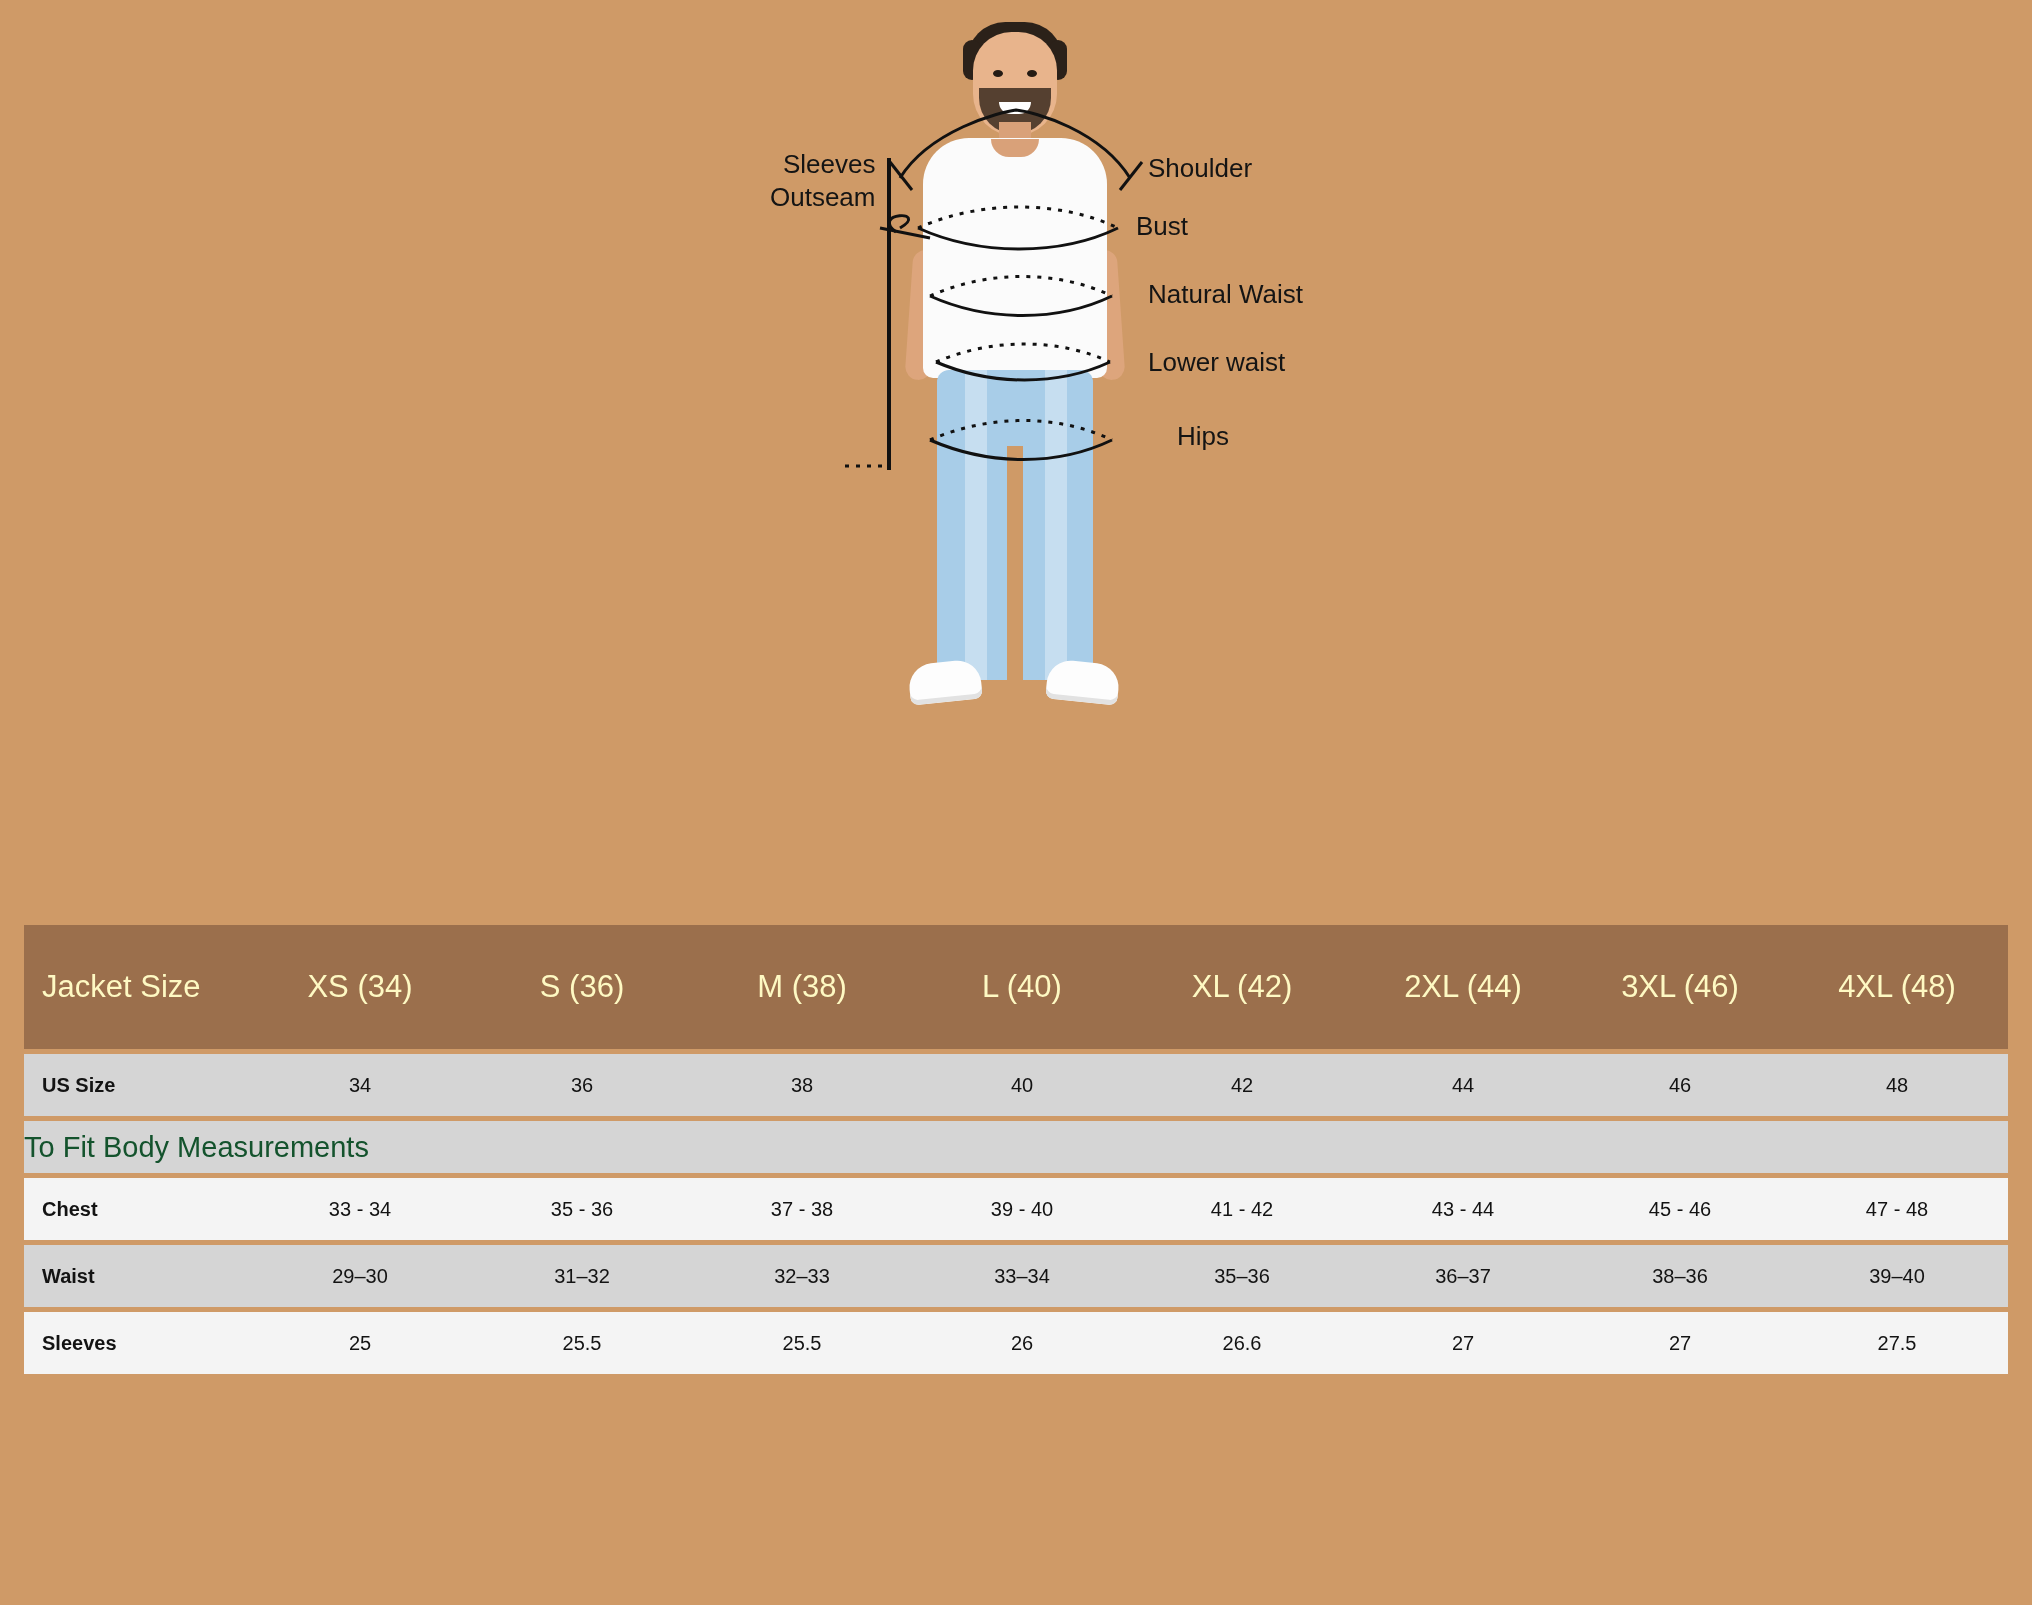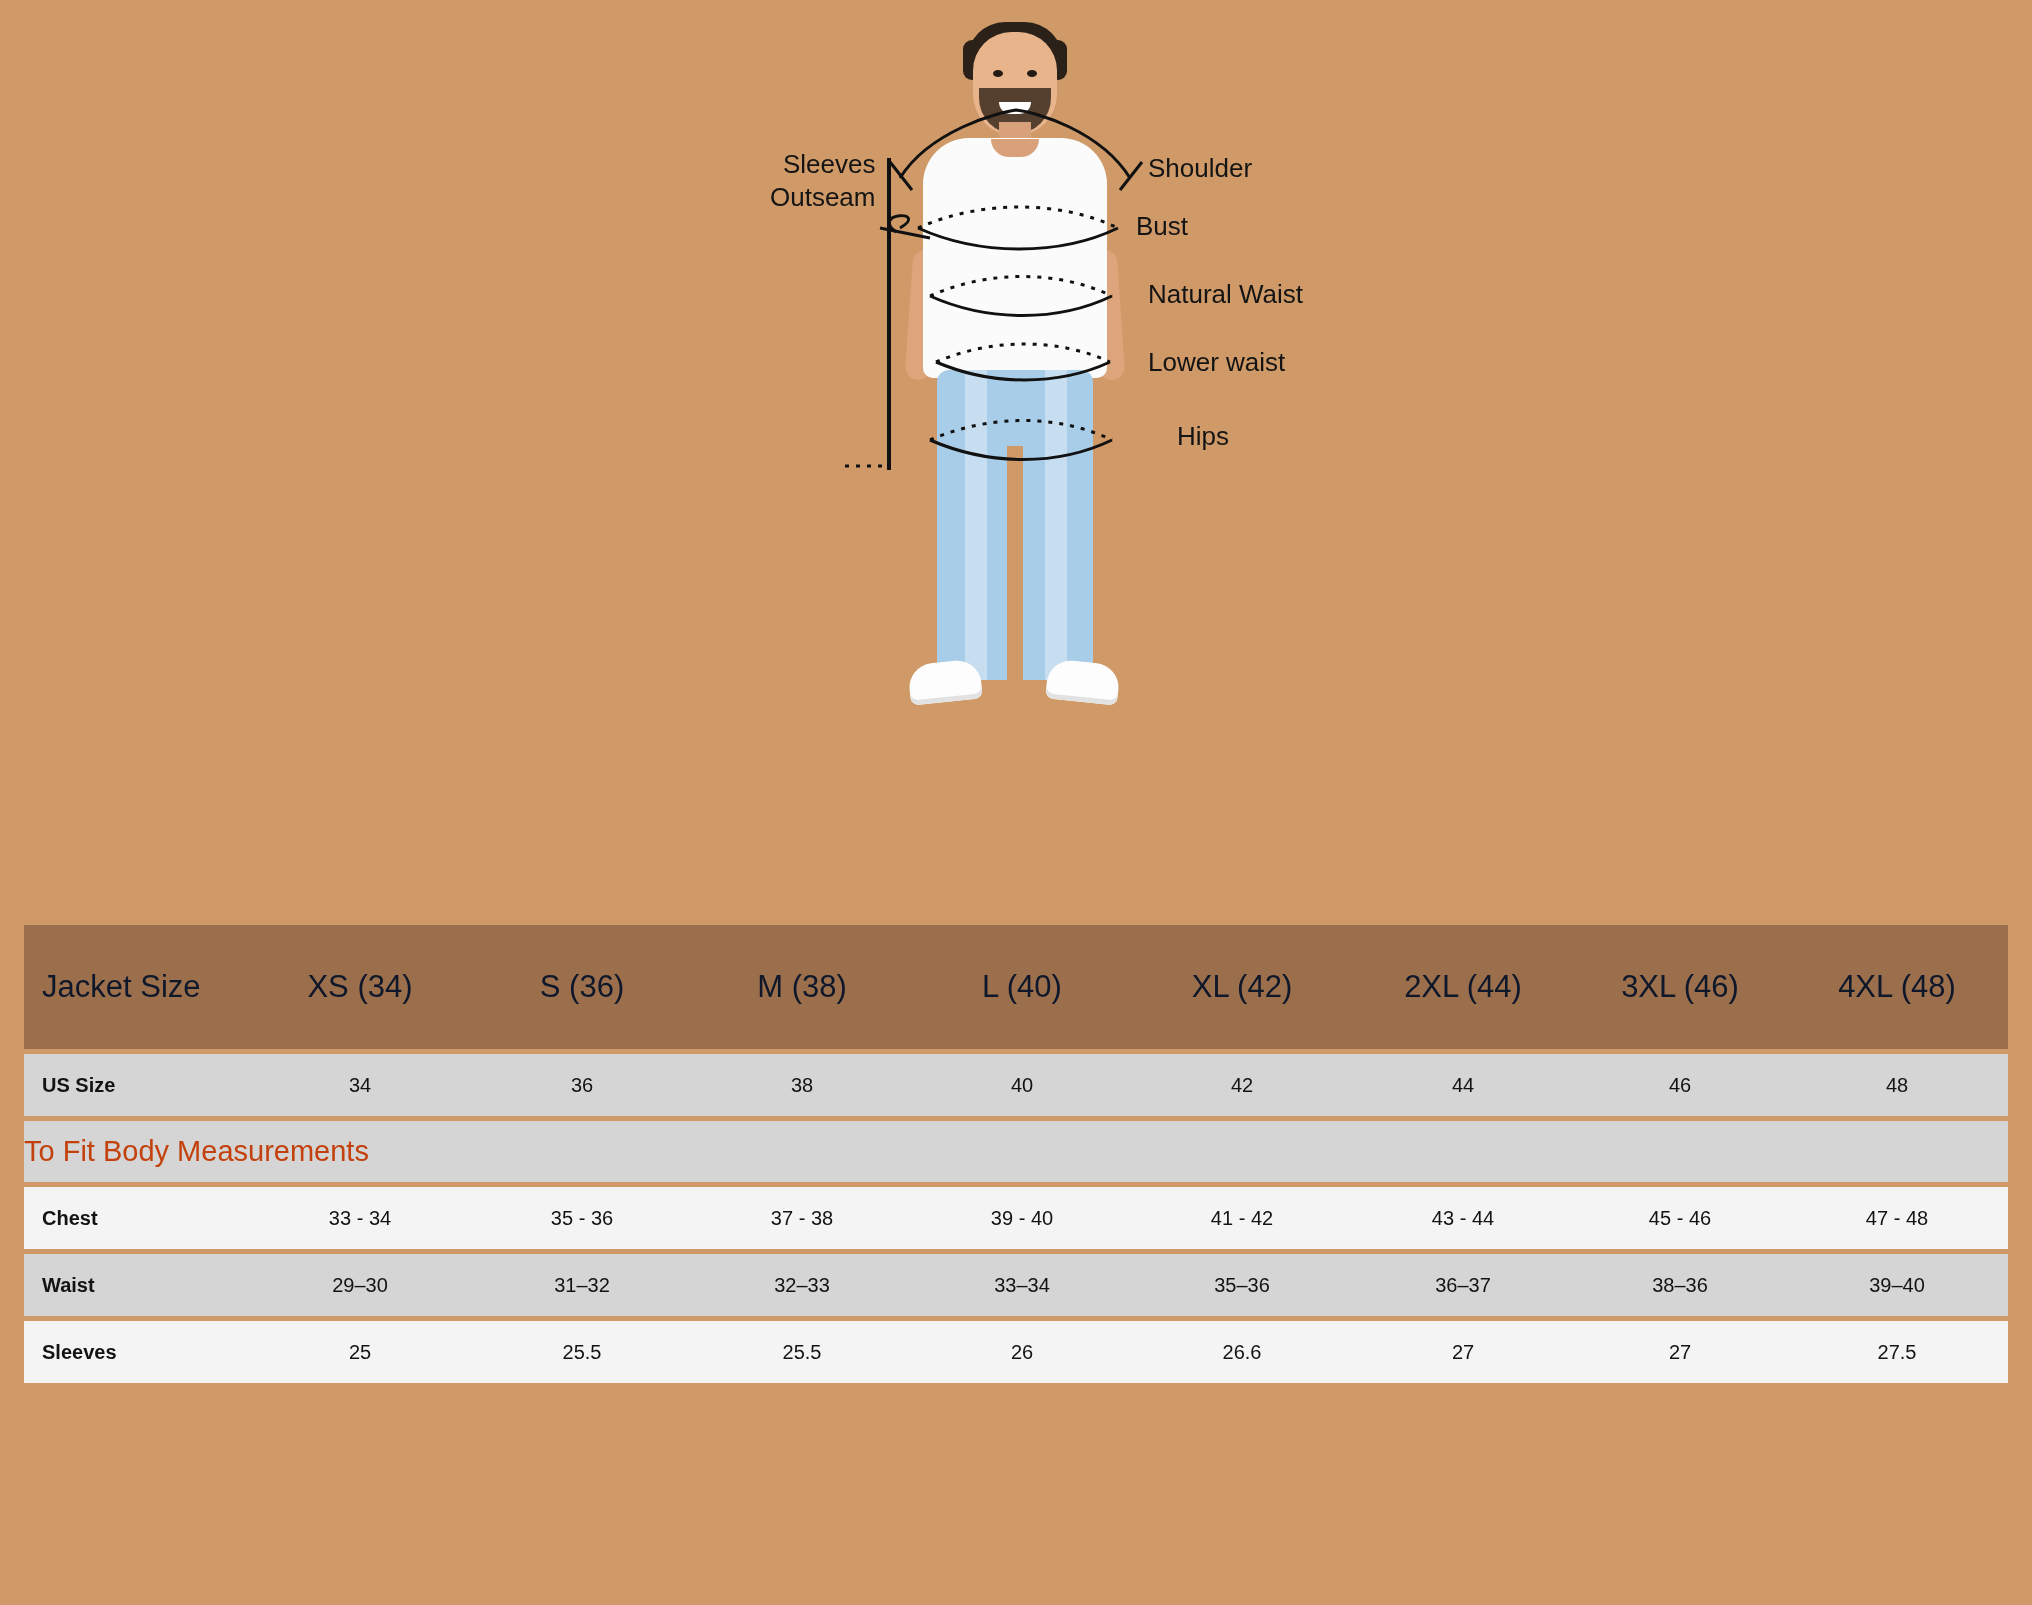--- a/index.html
+++ b/index.html
@@ -217,21 +217,21 @@
     width: 1984px;
     table-layout: fixed;
   }
   table.size-chart td,
   table.size-chart th {
     padding: 0;
     font-weight: normal;
   }
   .hrow th {
     background: #9b6f4c;
-    color: #0f172a;
+    color: #fef9c3;
     height: 124px;
     font-size: 31px;
     font-weight: bold;
     text-align: center;
     vertical-align: middle;
   }
   .hrow th.first {
     text-align: left;
     padding-left: 18px;
   }
@@ -244,24 +244,24 @@
   }
   .drow td.first {
     text-align: left;
     padding-left: 18px;
     font-weight: bold;
   }
   .bg-grey td { background: #d5d5d5; }
   .bg-light td { background: #f4f4f4; }
   .section-row td {
     background: #d5d5d5;
-    height: 61px;
+    height: 52px;
     font-size: 29px;
     font-weight: bold;
-    color: #c2410c;
+    color: #14532d;
     text-align: left;
     padding-left: 18px;
     vertical-align: middle;
   }
 </style>
 </head>
 <body>
 
 <div class="page">
 

